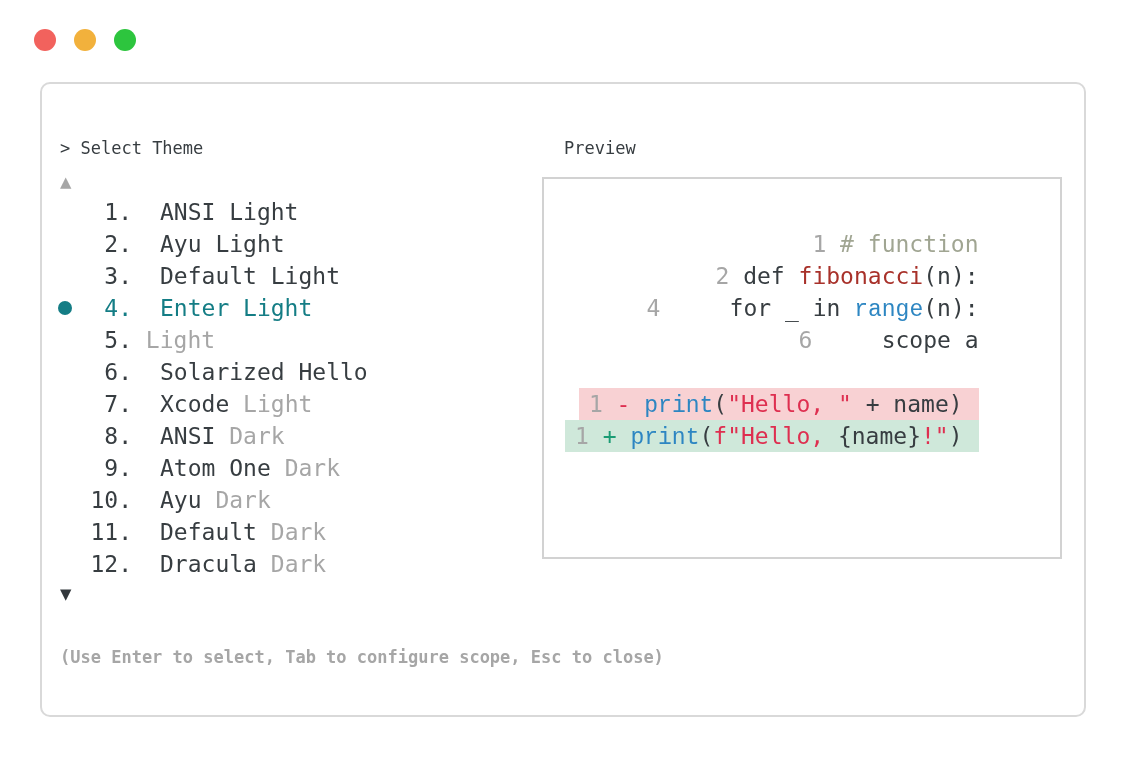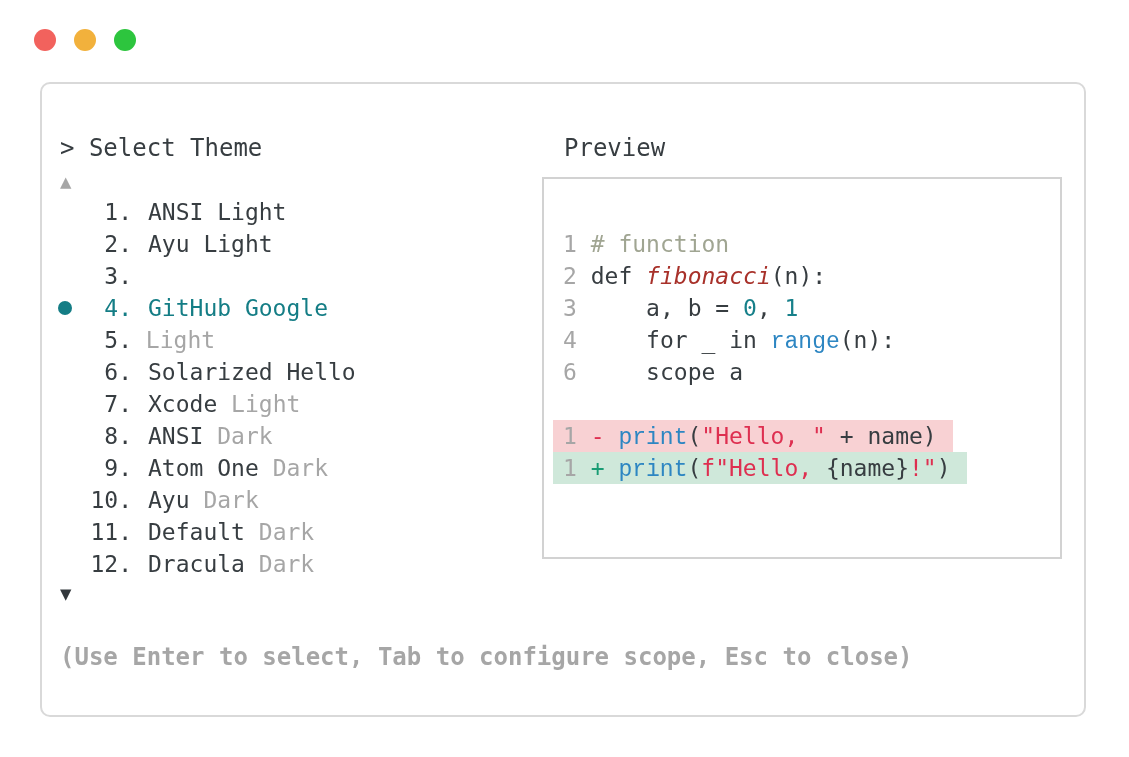--- a/index.html
+++ b/index.html
@@ -9,48 +9,48 @@
     color:var(--text-dark);
   }
   
   #titlebar{position:absolute;left:34px;top:29px;display:flex;gap:18px;}
   .traffic{width:22px;height:22px;border-radius:50%;}
   
   #window{
     position:absolute;left:40px;top:82px;width:1046px;height:635px;
     border:2px solid var(--border-window);border-radius:10px;background:#fff;box-sizing:border-box;
   }
-  .mono{font-size:24px;line-height:32px;white-space:pre;}
+  .mono{font-size:17px;line-height:32px;white-space:pre;}
   
   #prompt{position:absolute;left:60px;top:132px;}
   #prompt .label{margin-left:1ch;}
   
   #scroll-up{position:absolute;left:60px;top:165px;font-size:19px;line-height:32px;color:var(--text-gray);}
   #scroll-down{position:absolute;left:60px;top:577px;font-size:19px;line-height:32px;color:#33383c;}
   
   #theme-list{position:absolute;left:58px;top:196px;}
   .theme-row{display:flex;align-items:center;height:32px;font-size:23px;cursor:default;}
   .marker{width:30px;display:flex;align-items:center;}
   .bullet{width:14px;height:14px;border-radius:50%;background:var(--accent-teal);}
   .num{width:44px;text-align:right;}
-  .tname{margin-left:16px;}
+  .tname{margin-left:28px;}
   .variant{margin-left:1ch;color:var(--text-gray);}
   .theme-row.selected .num,.theme-row.selected .tname{color:var(--accent-teal);}
   
   #preview-title{position:absolute;left:564px;top:132px;}
   #preview-panel{
     position:absolute;left:542px;top:177px;width:520px;height:382px;
     border:2px solid var(--border-preview);background:#fff;box-sizing:border-box;
   }
-  #code-block{position:absolute;left:563px;top:228px;}
+  #code-block{position:absolute;left:575px;top:228px;text-align:right;}
   .code-line{height:32px;line-height:32px;font-size:23px;white-space:pre;}
   .ln{color:var(--text-gray);}
   .c-plain{color:var(--text-dark);margin-top:23px;}
   .c-comment{color:var(--comment);}
-  .c-function{color:var(--function-red);font-style:italic;}
+  .c-function{color:var(--function-red);}
   .c-number{color:var(--number-teal);}
   .c-builtin{color:var(--builtin-blue);font-family:Liberation Mono, monospace;}
   .c-string{color:var(--string-crimson);}
   .c-diff-minus{color:var(--diff-minus);}
   .c-diff-plus{color:var(--diff-plus);}
   .diff-chip{display:inline-block;height:32px;margin-left:-10px;padding:0 16px 0 10px;}
   .diff-removed{background:var(--diff-removed-bg);}
   .diff-added{background:var(--diff-added-bg);}
   
   #hint{position:absolute;left:60px;top:641px;color:var(--text-gray);font-weight:bold;}
@@ -77,27 +77,28 @@
       <span class="tname">ANSI Light</span>
     </div>
     <div class="theme-row">
       <span class="marker"></span>
       <span class="num">2.</span>
       <span class="tname">Ayu Light</span>
     </div>
     <div class="theme-row">
       <span class="marker"></span>
       <span class="num">3.</span>
+      <span class="tname">Default Light</span>
     </div>
     <div class="theme-row selected">
       <span class="marker">
         <span class="bullet"></span>
       </span>
       <span class="num">4.</span>
-      <span class="tname">GitHub Google</span>
+      <span class="tname">Enter Light</span>
     </div>
     <div class="theme-row">
       <span class="marker"></span>
       <span class="num">5.</span>
       <span class="variant">Light</span>
     </div>
     <div class="theme-row">
       <span class="marker"></span>
       <span class="num">6.</span>
       <span class="tname">Solarized Hello</span>
@@ -142,21 +143,20 @@
 
 <div id="scroll-down">▼</div>
 
 <div id="preview-title" class="mono">Preview</div>
 
 <div id="preview-panel"></div>
 
 <div id="code-block">
     <div class="code-line"><span class="ln">1</span> <span class="c-comment"># function</span></div>
     <div class="code-line"><span class="ln">2</span> <span class="c-plain">def </span><span class="c-function">fibonacci</span><span class="c-plain">(n):</span></div>
-    <div class="code-line"><span class="ln">3</span> <span class="c-plain">    a, b = </span><span class="c-number">0</span><span class="c-plain">, </span><span class="c-number">1</span></div>
     <div class="code-line"><span class="ln">4</span> <span class="c-plain">    for _ in </span><span class="c-builtin">range</span><span class="c-plain">(n):</span></div>
     <div class="code-line"><span class="ln">6</span> <span class="c-plain">    scope a</span></div>
     <div class="code-line"></div>
     <div class="code-line"><span class="diff-chip diff-removed"><span class="ln">1</span> <span class="c-diff-minus">- </span><span class="c-builtin">print</span><span class="c-plain">(</span><span class="c-string">"Hello, "</span><span class="c-plain"> + name)</span></span></div>
     <div class="code-line"><span class="diff-chip diff-added"><span class="ln">1</span> <span class="c-diff-plus">+ </span><span class="c-builtin">print</span><span class="c-plain">(</span><span class="c-string">f"Hello, </span><span class="c-plain">{name}</span><span class="c-string">!"</span><span class="c-plain">)</span></span></div>
   </div>
 
 <div id="hint" class="mono">(Use Enter to select, Tab to configure scope, Esc to close)</div>
 
 </body></html>

